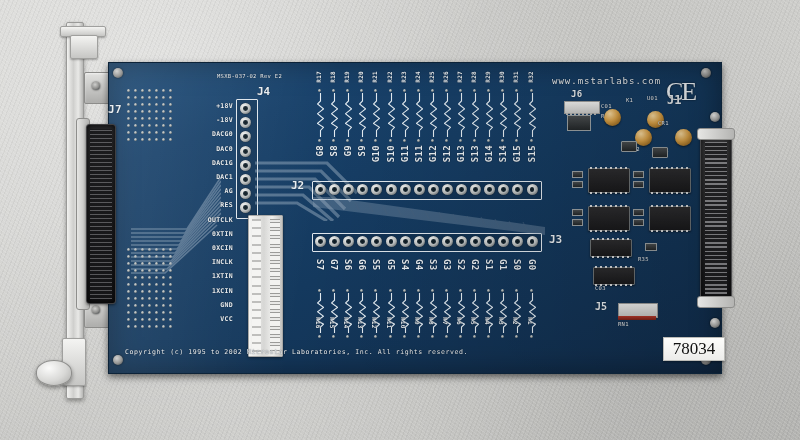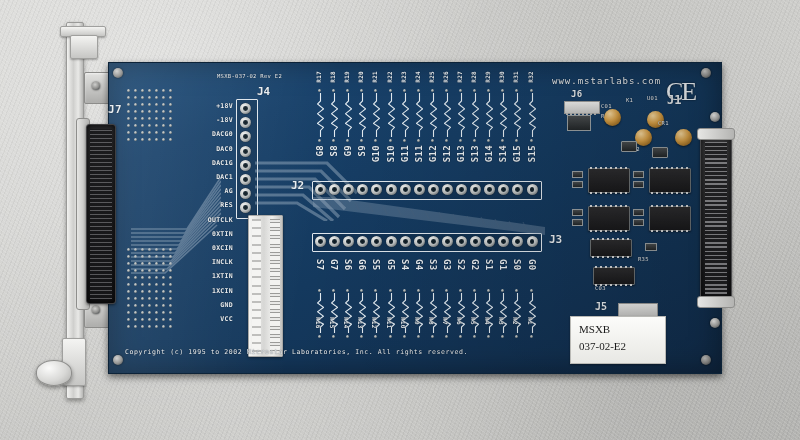--- a/index.html
+++ b/index.html
@@ -841,24 +841,21 @@
     </div>
     <div class="redbar" style="left:509px;top:253px;width:38px;height:4px;"></div>
     <div class="silk tiny" style="left:509px;top:258px;">RN1</div>
     <div class="silk big" style="left:486px;top:238px;font-size:10px;">J5</div>
 
     <div class="silk" style="left:16px;top:285px;font-size:6.5px;letter-spacing:.6px;">Copyright (c) 1995 to 2002 Microstar Laboratories, Inc.  All rights reserved.</div>
 
     <div class="silk big" style="left:558px;top:30px;font-size:12px;">J1</div>
   </div>
 
-  <div class="sticker" style="left:570px;top:316px;width:86px;height:40px;padding:6px 0 0 8px;font-size:11px;">
-    <div>MSXB</div>
-    <div style="margin-top:3px;">037-02-E2</div>
-  </div>
+  <div class="serial" style="left:663px;top:337px;width:60px;height:22px;font-size:17px;line-height:22px;text-align:center;">78034</div>
 
   <div class="dconn-shell" style="left:76px;top:118px;width:12px;height:190px;"></div>
   <div class="dconn" style="left:86px;top:124px;width:28px;height:178px;">
     <div class="pins"></div>
   </div>
   <div class="silk" style="left:108px;top:103px;font-size:11px;font-weight:bold;color:#e8eef3;font-family:'DejaVu Sans Mono',monospace;">J7</div>
 
   <div class="jconn" style="left:700px;top:136px;width:30px;height:162px;">
     <div class="pins"></div>
   </div>

